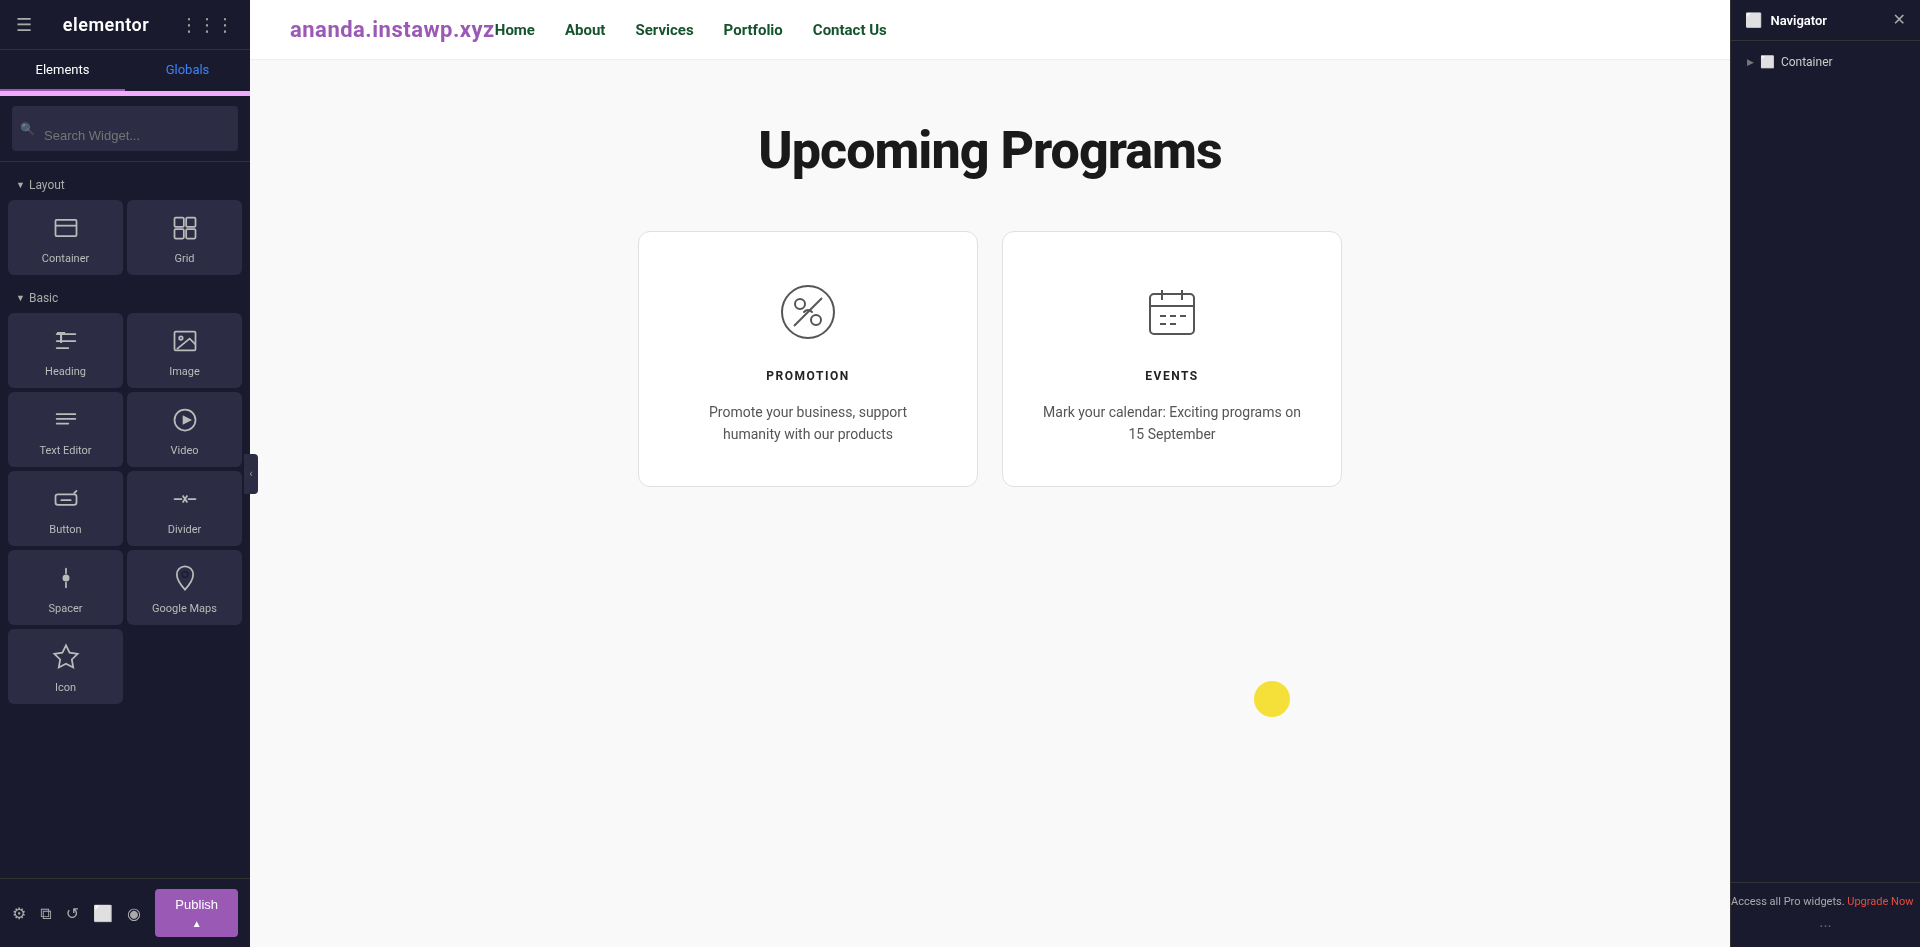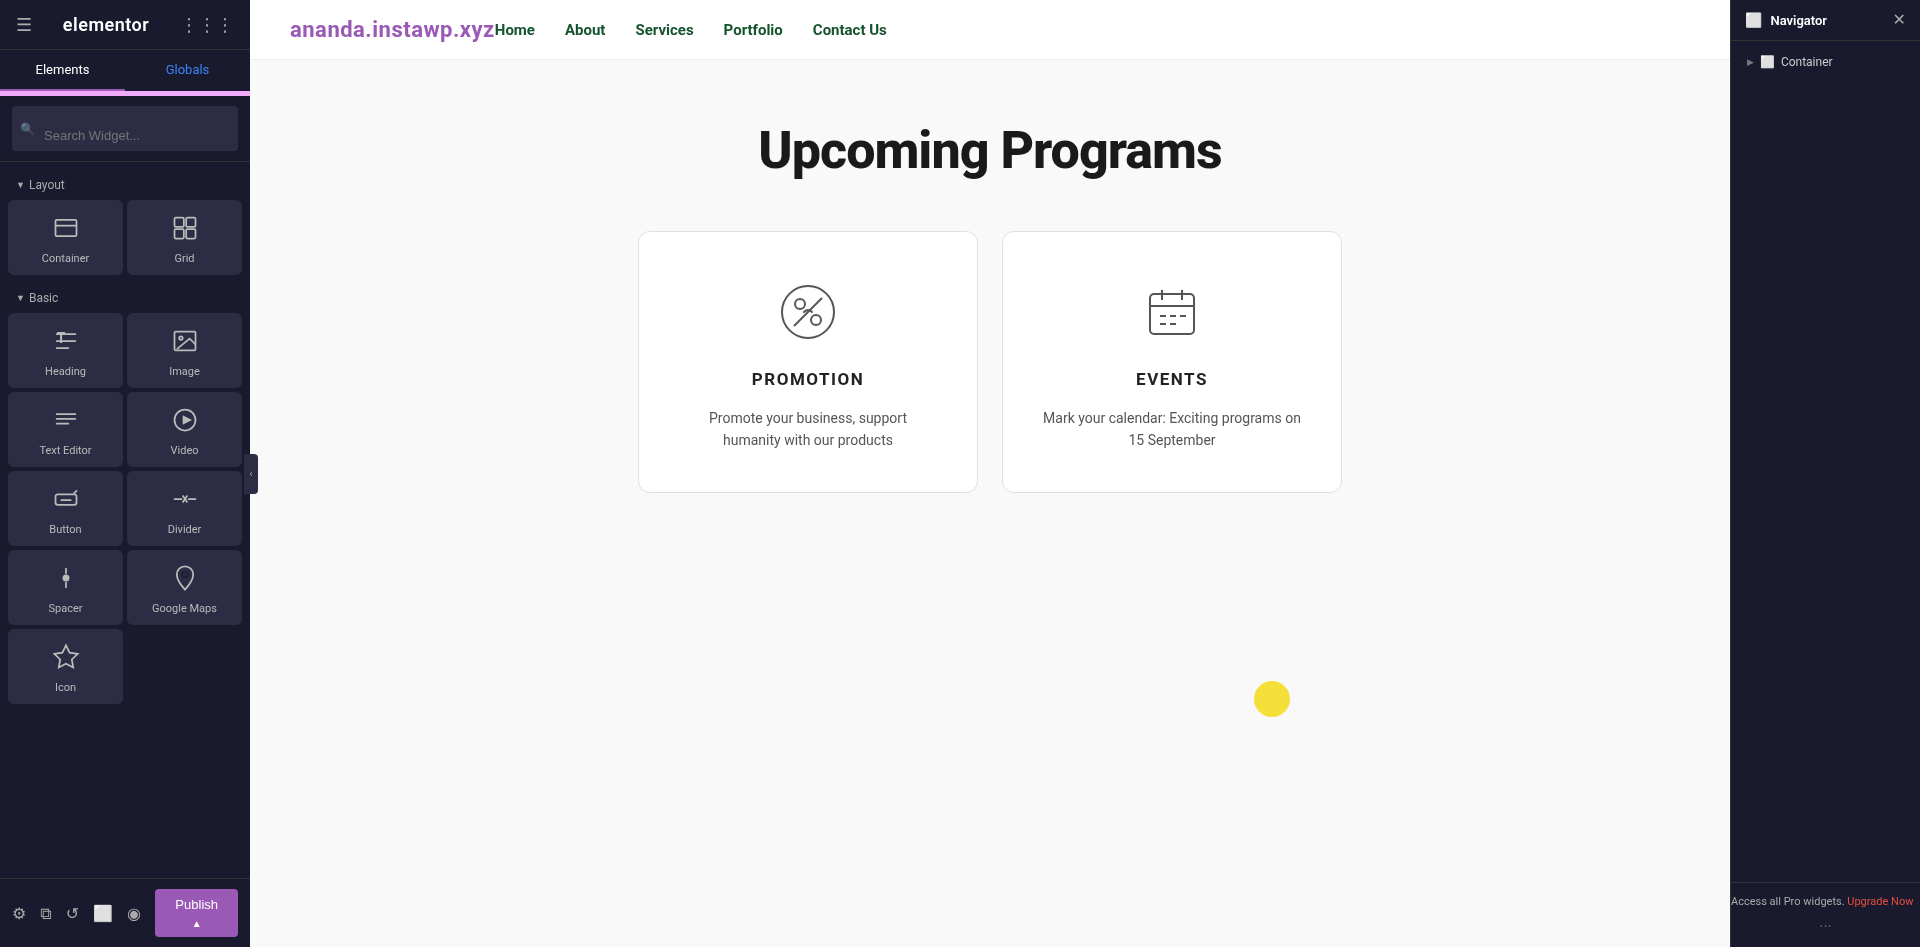--- a/index.html
+++ b/index.html
@@ -242,21 +242,21 @@
       align-items: center;
       gap: 18px;
       max-width: 340px;
     }
     .card-icon {
       font-size: 54px;
       color: #555;
       line-height: 1;
     }
     .card-title {
-      font-size: 17px;
+      font-size: 12px;
       font-weight: 700;
       color: #222;
       letter-spacing: 1.5px;
       text-transform: uppercase;
       text-align: center;
     }
     .card-desc {
       font-size: 14px;
       color: #555;
       text-align: center;

